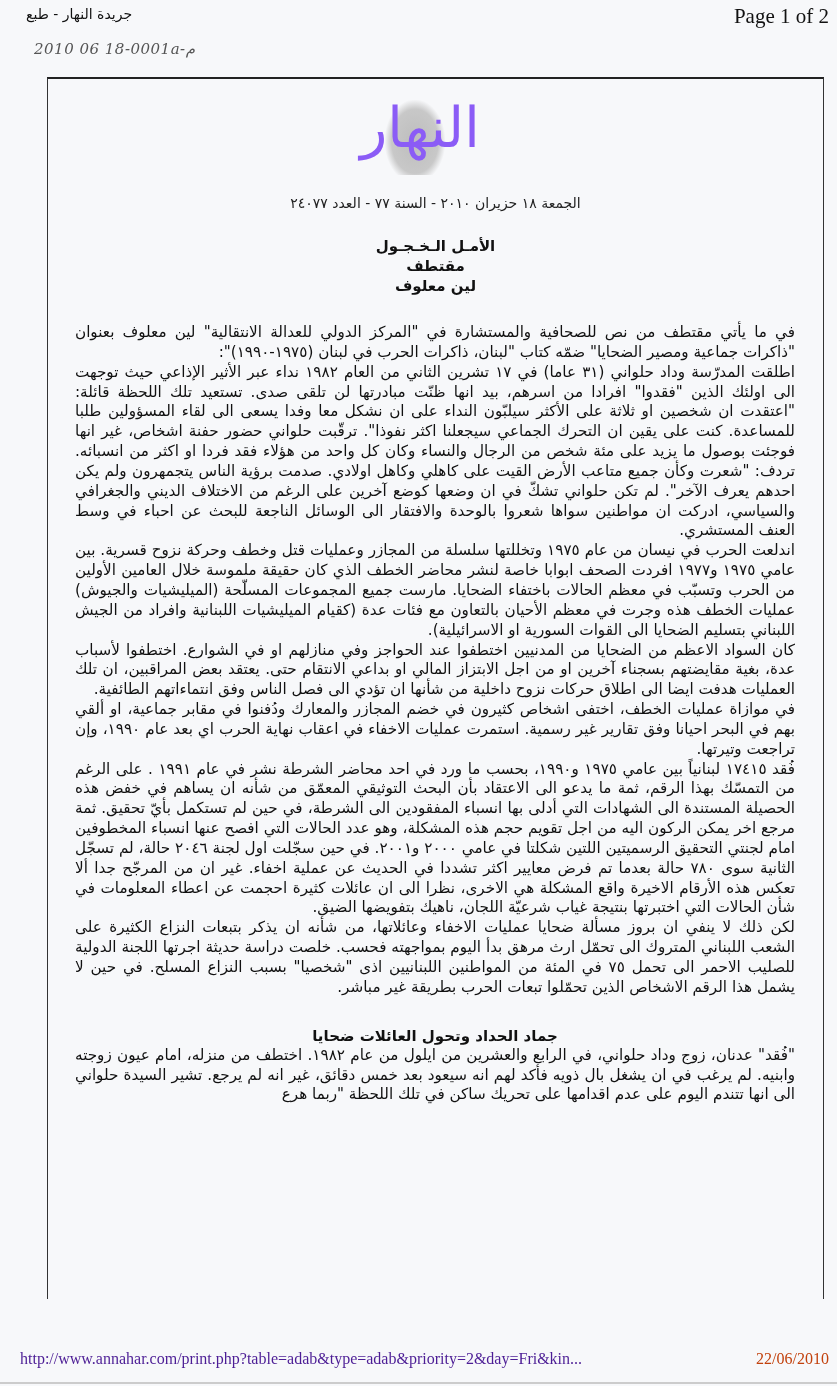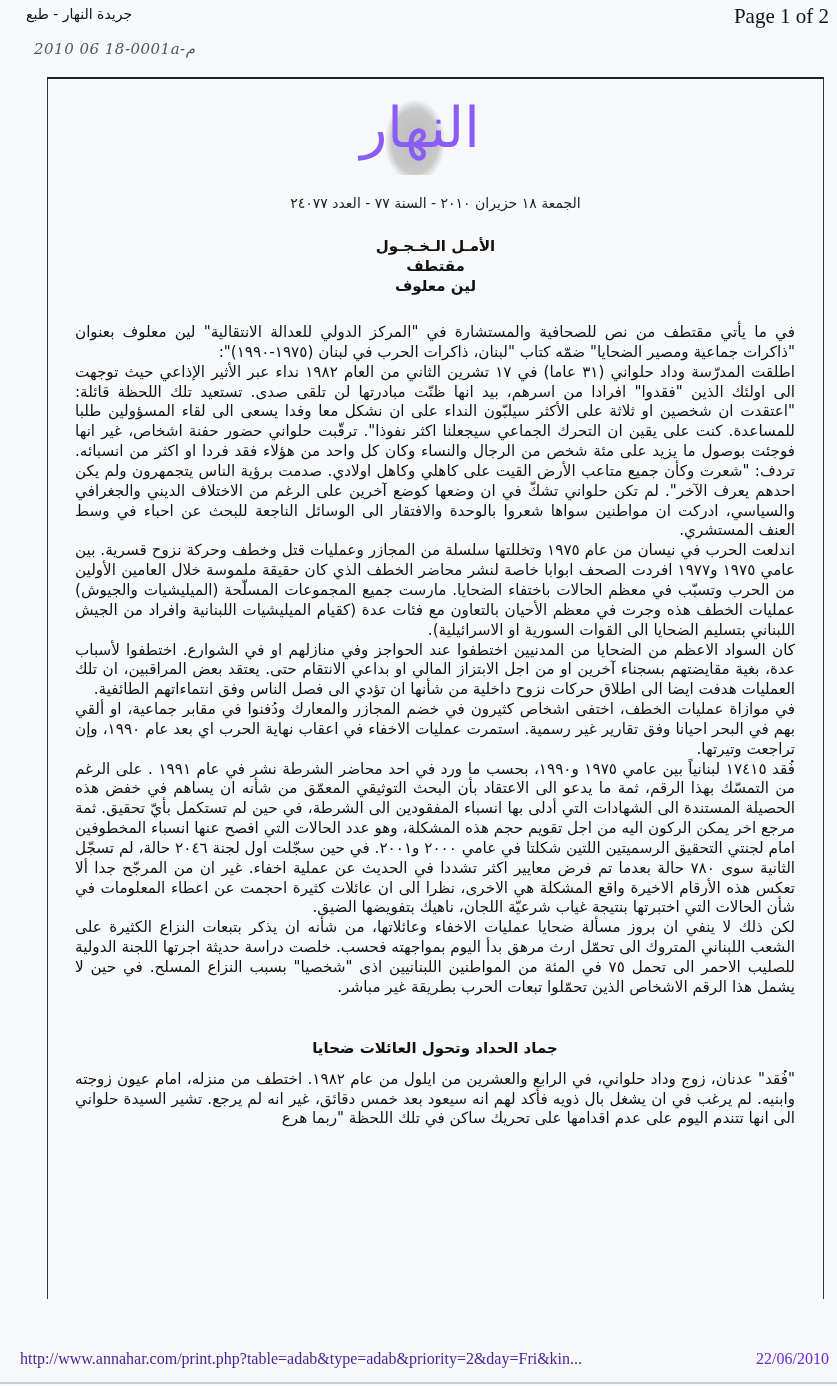--- a/index.html
+++ b/index.html
@@ -47,30 +47,30 @@
     position: absolute; left: 47px; top: 236px; width: 777px; text-align: center;
     direction: rtl; font-weight: bold; font-size: 15px; line-height: 20px;
   }
   .title-block div { margin: 0; }
   .article {
     position: absolute; left: 75px; top: 323px; width: 720px;
     direction: rtl; text-align: justify; font-size: 15.2px; line-height: 19.85px;
   }
   .article p { margin: 0; }
   .article h3 {
-    text-align: center; font-size: 15px; font-weight: bold; margin: 12px; line-height: 20px;
+    text-align: center; font-size: 15px; font-weight: bold; margin: 0; line-height: 20px;
   }
   .article .sub-gap { height: 28px; }
   .footer-url {
     position: absolute; left: 20px; top: 1350px;
     font-family: "Liberation Serif", serif; font-size: 16px; color: #4c1d95;
   }
   .footer-date {
     position: absolute; right: 8px; top: 1350px;
-    font-family: "Liberation Serif", serif; font-size: 16px; color: #6d28d9;
+    font-family: "Liberation Serif", serif; font-size: 16px; color: #c2410c;
   }
   .bottom-rule {
     position: absolute; left: 0; top: 1382px; width: 837px; height: 2px; background: #ccc;
   }
 </style>
 </head>
 <body>
 
 <div class="print-header-left">جريدة النهار - طبع</div>
 <div class="print-header-right">Page 1 of 2</div>

